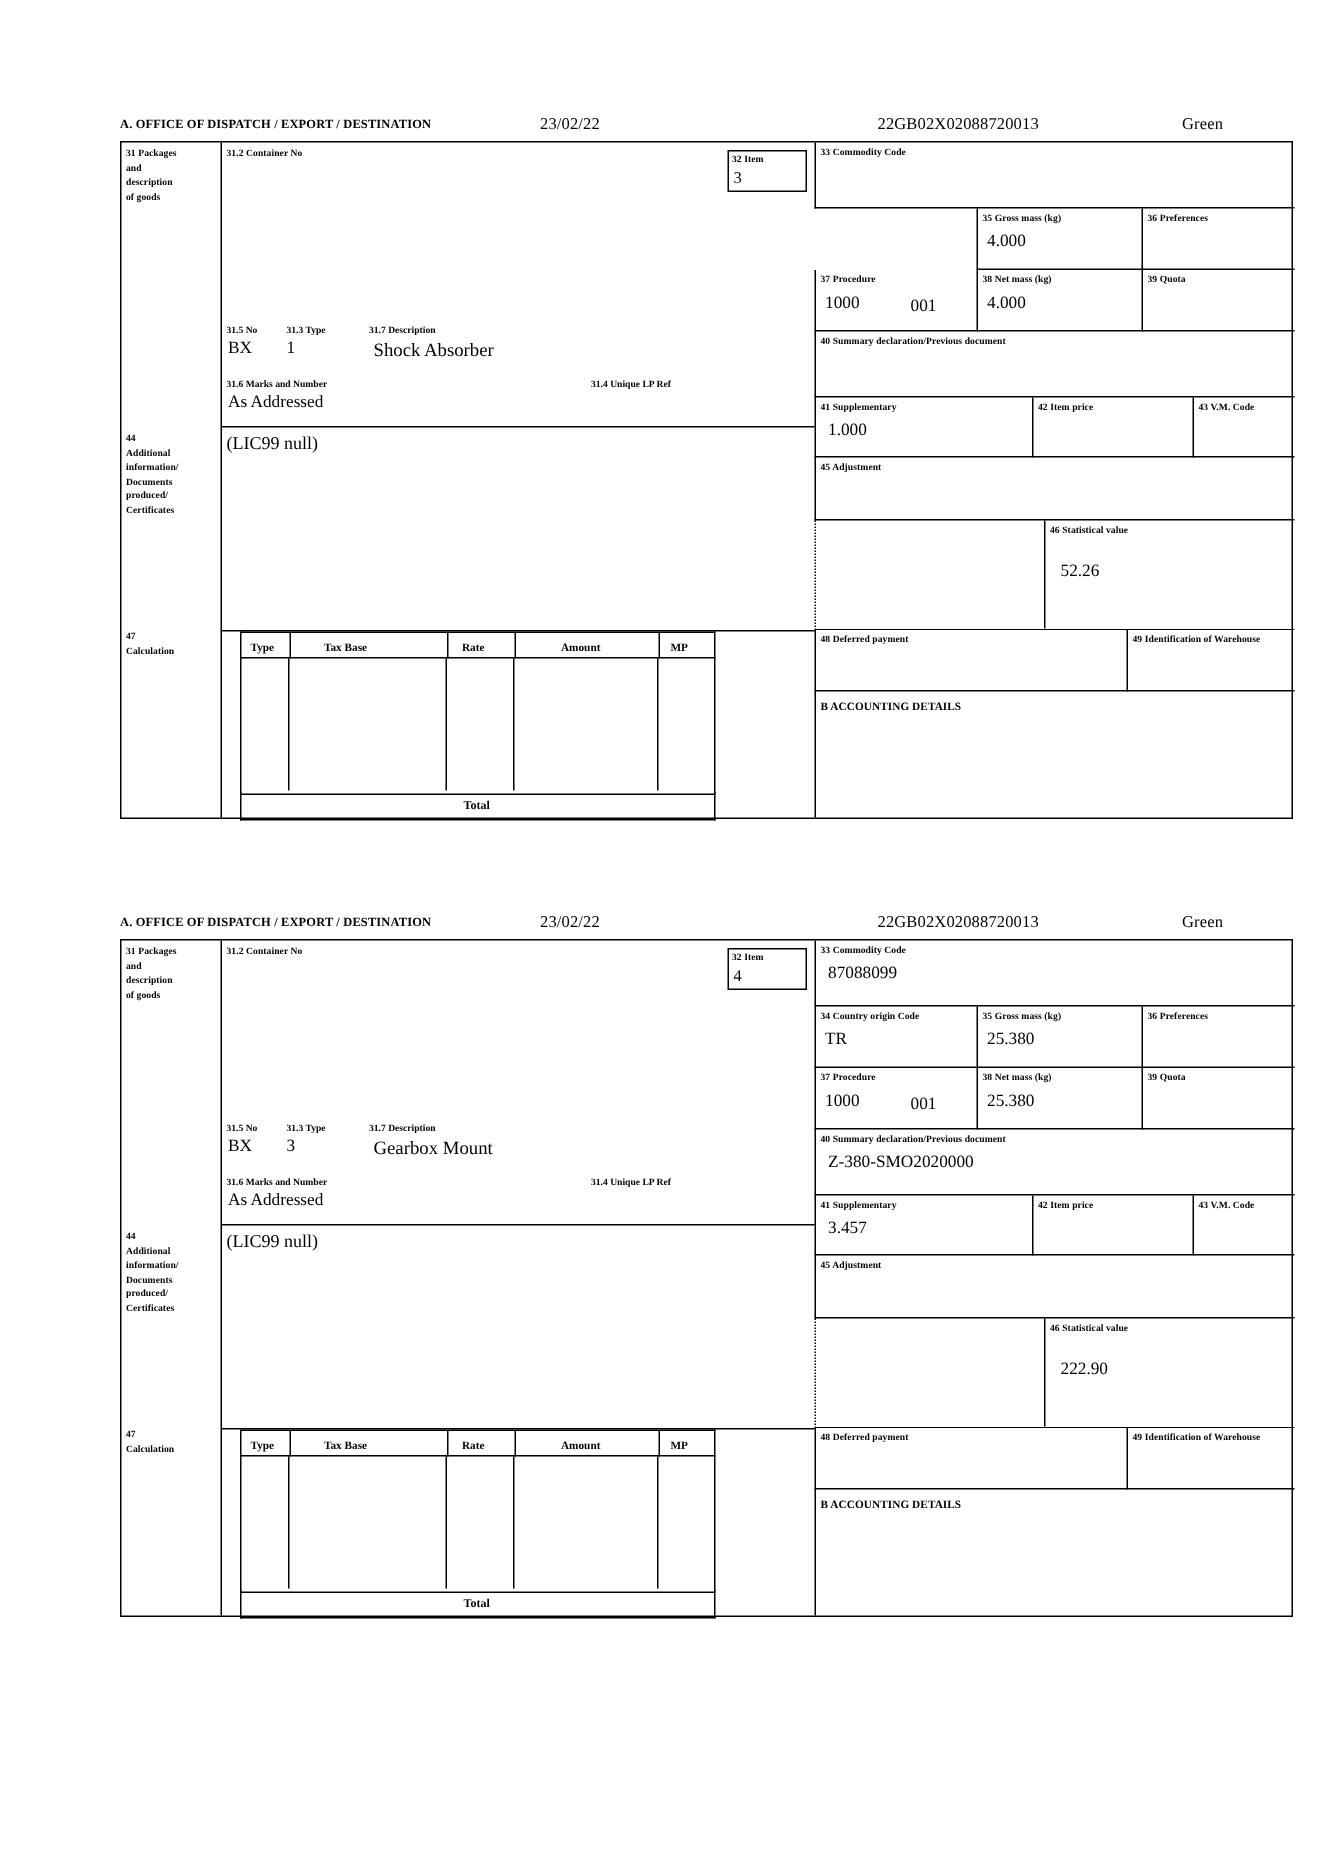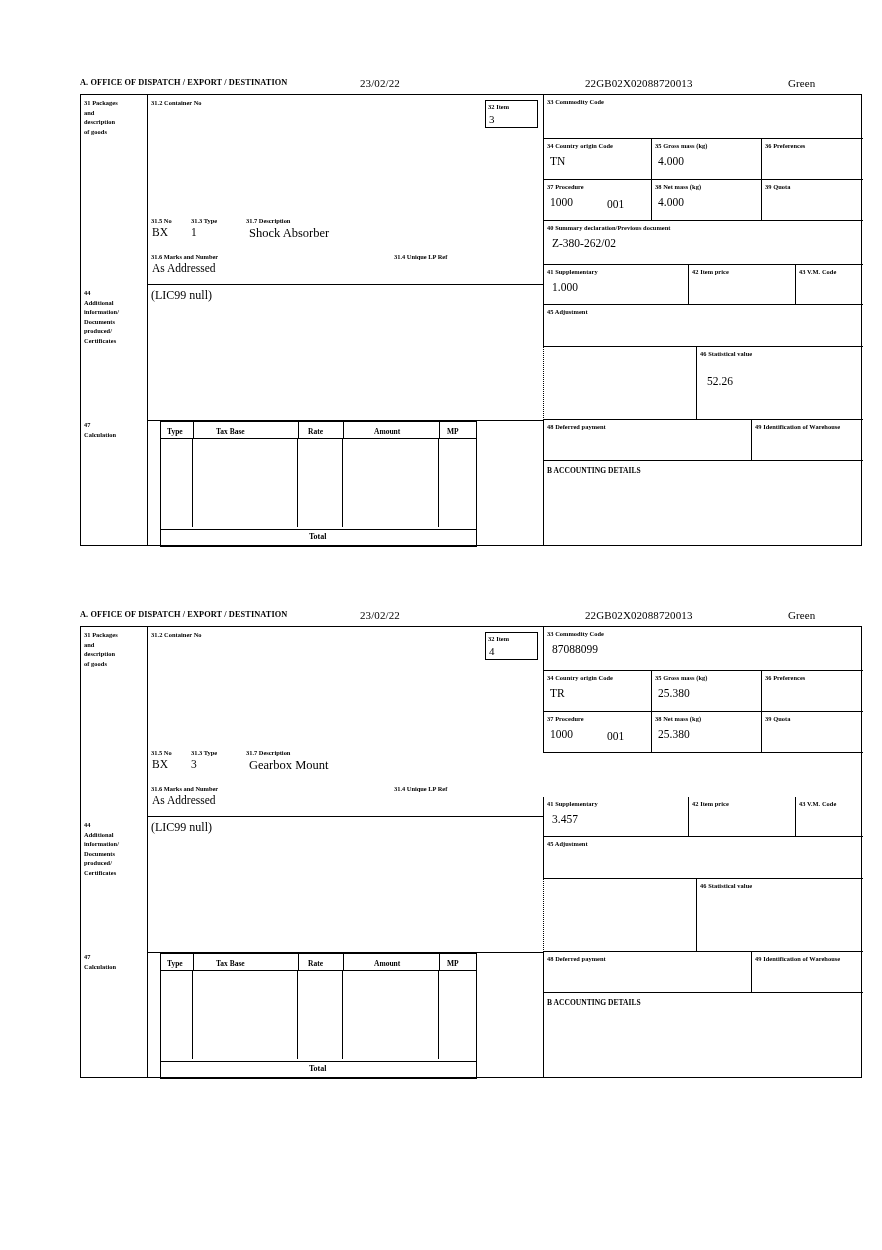--- a/index.html
+++ b/index.html
@@ -262,24 +262,20 @@
             <span class="tlab">Total</span>
             <span class="inline-val" style="left:230px;top:3px;font-size:10px;"></span>
           </div>
         </div>
       </div>
 
       <div class="cell r33">
         <div class="lbl lbl-pad">33 Commodity Code</div>
       </div>
 
-      <div class="cell r34">
-        <div class="lbl lbl-pad">34 Country origin Code</div>
-        <div class="val" style="padding:4px 0 0 6px;">TN</div>
-      </div>
       <div class="cell r35">
         <div class="lbl lbl-pad">35 Gross mass (kg)</div>
         <div class="val" style="padding:4px 0 0 6px;">4.000</div>
       </div>
       <div class="cell r36">
         <div class="lbl lbl-pad">36 Preferences</div>
         <div class="val" style="padding:4px 0 0 6px;"></div>
       </div>
 
       <div class="cell r37">
@@ -291,21 +287,20 @@
         <div class="lbl lbl-pad">38 Net mass (kg)</div>
         <div class="val" style="padding:4px 0 0 6px;">4.000</div>
       </div>
       <div class="cell r39">
         <div class="lbl lbl-pad">39 Quota</div>
         <div class="val" style="padding:4px 0 0 6px;"></div>
       </div>
 
       <div class="cell r40">
         <div class="lbl lbl-pad">40 Summary declaration/Previous document</div>
-        <div class="val v-pad">Z-380-262/02</div>
       </div>
 
       <div class="cell r41">
         <div class="lbl lbl-pad">41 Supplementary</div>
         <div class="val v-pad">1.000</div>
       </div>
       <div class="cell r42">
         <div class="lbl lbl-pad">42 Item price</div>
         <div class="val v-pad"></div>
       </div>
@@ -440,20 +435,24 @@
       </div>
       <div class="cell r38">
         <div class="lbl lbl-pad">38 Net mass (kg)</div>
         <div class="val" style="padding:4px 0 0 6px;">25.380</div>
       </div>
       <div class="cell r39">
         <div class="lbl lbl-pad">39 Quota</div>
         <div class="val" style="padding:4px 0 0 6px;"></div>
       </div>
 
+      <div class="cell r40">
+        <div class="lbl lbl-pad">40 Summary declaration/Previous document</div>
+        <div class="val v-pad">Z-380-SMO2020000</div>
+      </div>
 
       <div class="cell r41">
         <div class="lbl lbl-pad">41 Supplementary</div>
         <div class="val v-pad">3.457</div>
       </div>
       <div class="cell r42">
         <div class="lbl lbl-pad">42 Item price</div>
         <div class="val v-pad"></div>
       </div>
       <div class="cell r43">
@@ -462,20 +461,21 @@
       </div>
 
       <div class="cell r45">
         <div class="lbl lbl-pad">45 Adjustment</div>
         <div class="val v-pad"></div>
       </div>
 
       <div class="cell r46wrap">
         <div class="r46">
           <div class="lbl lbl-pad">46 Statistical value</div>
+          <div class="val" style="padding:16px 0 0 10px;">222.90</div>
         </div>
       </div>
 
       <div class="cell r48">
         <div class="lbl lbl-pad">48 Deferred payment</div>
         <div class="val v-pad"></div>
       </div>
       <div class="cell r49">
         <div class="lbl lbl-pad">49 Identification of Warehouse</div>
         <div class="val v-pad"></div>

